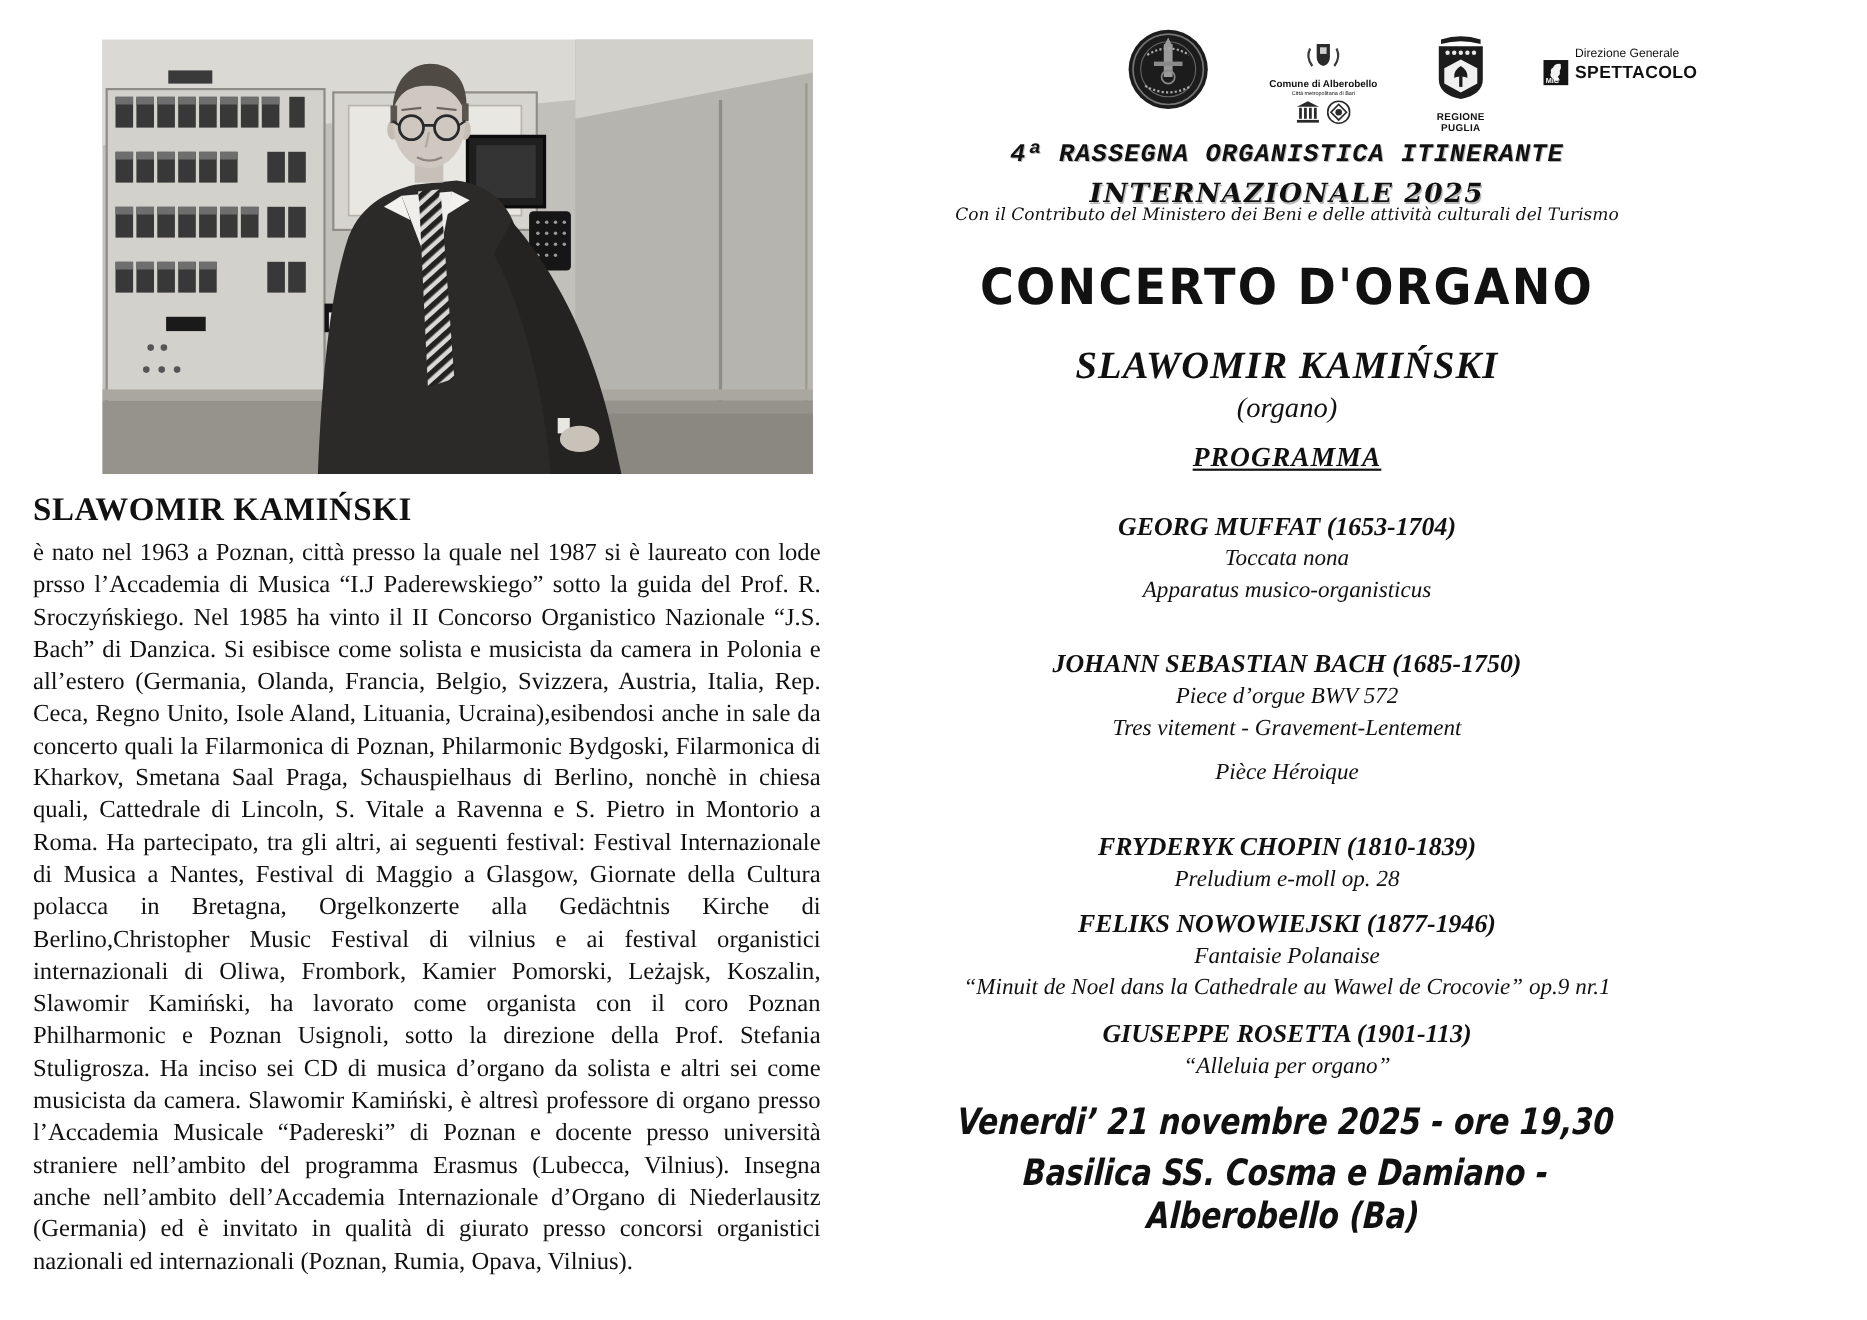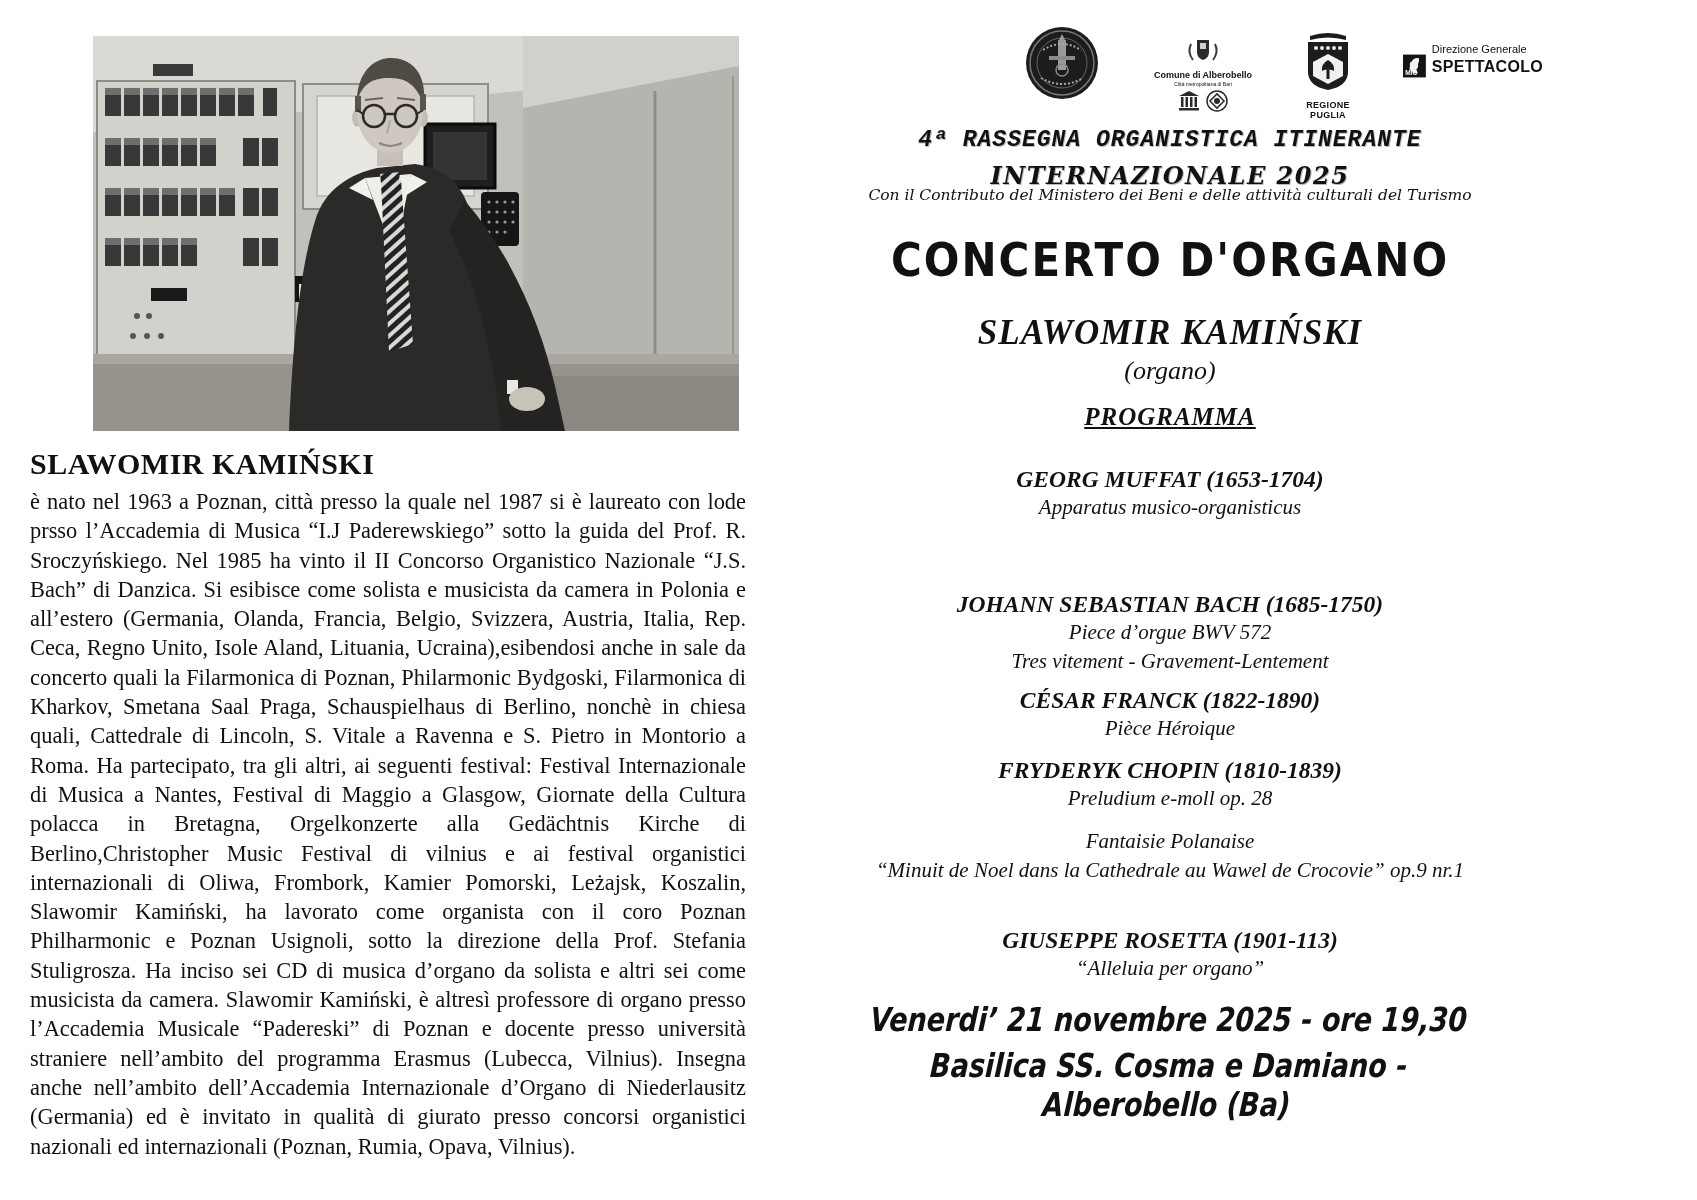--- a/index.html
+++ b/index.html
@@ -337,40 +337,41 @@
 <div class="rline fest-sub">Con il Contributo del Ministero dei Beni e delle attività culturali del Turismo</div>
 
 <div class="rline concert-title">CONCERTO D'ORGANO</div>
 <div class="rline artist-name">SLAWOMIR KAMIŃSKI</div>
 <div class="rline artist-instr">(organo)</div>
 
 <div class="rline prog-title"><span>PROGRAMMA</span></div>
 
 <div class="prog-block b-muffat">
   <div class="composer">GEORG MUFFAT (1653-1704)</div>
+  <div class="piece">Toccata nona</div>
   <div class="piece">Apparatus musico-organisticus</div>
 </div>
 
 <div class="prog-block b-bach">
   <div class="composer">JOHANN SEBASTIAN BACH (1685-1750)</div>
   <div class="piece">Piece d’orgue BWV 572</div>
   <div class="piece">Tres vitement - Gravement-Lentement</div>
 </div>
 
 <div class="prog-block b-franck">
-  <div class="composer">CÉSAR FRANCK (1822-1890)</div>
   <div class="piece">Pièce Héroique</div>
 </div>
 
 <div class="prog-block b-chopin">
   <div class="composer">FRYDERYK CHOPIN (1810-1839)</div>
   <div class="piece">Preludium e-moll op. 28</div>
 </div>
 
 <div class="prog-block b-nowo">
+  <div class="composer">FELIKS NOWOWIEJSKI (1877-1946)</div>
   <div class="piece">Fantaisie Polanaise</div>
   <div class="piece">“Minuit de Noel dans la Cathedrale au Wawel de Crocovie” op.9 nr.1</div>
 </div>
 
 <div class="prog-block b-rosetta">
   <div class="composer">GIUSEPPE ROSETTA (1901-113)</div>
   <div class="piece">“Alleluia per organo”</div>
 </div>
 
 <div class="hand hand1">Venerdi’ 21 novembre 2025 - ore 19,30</div>

